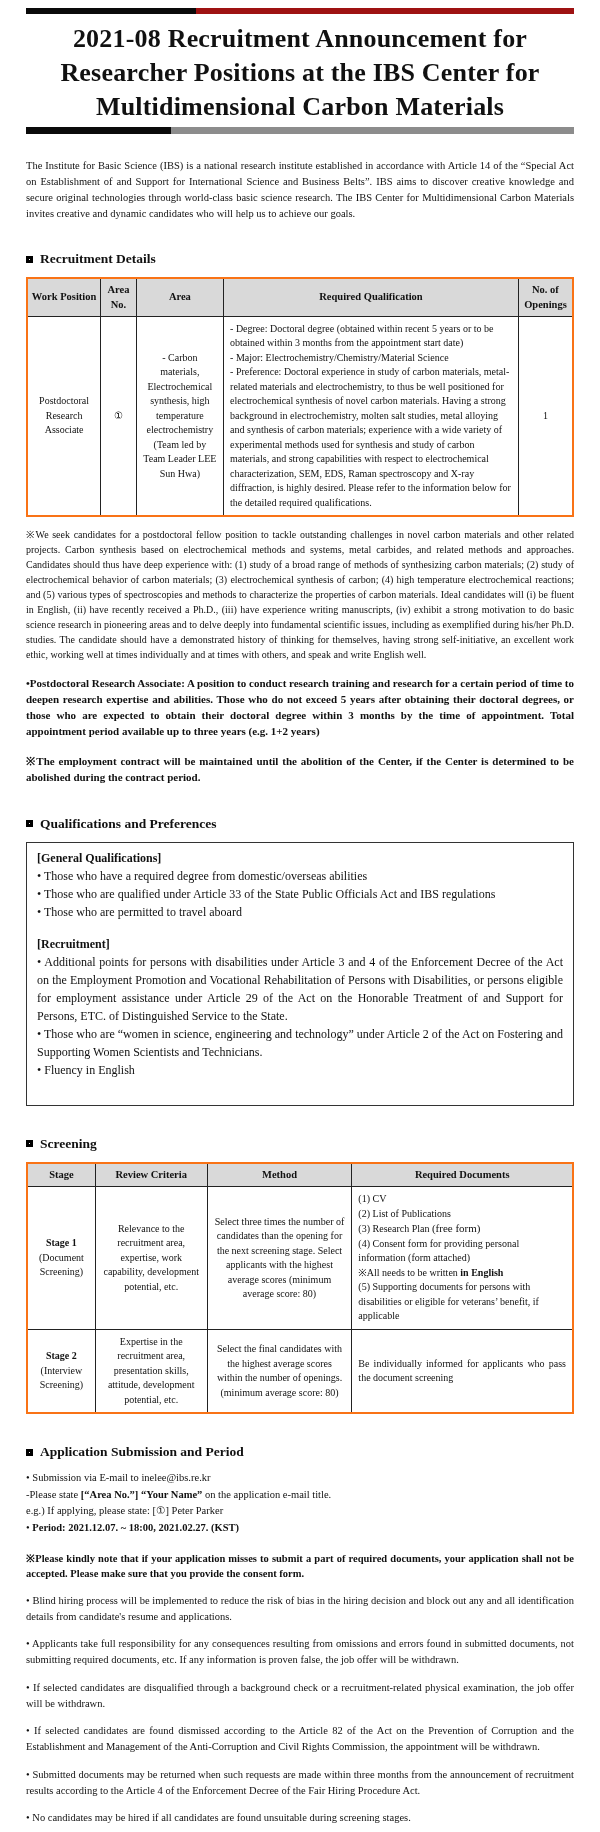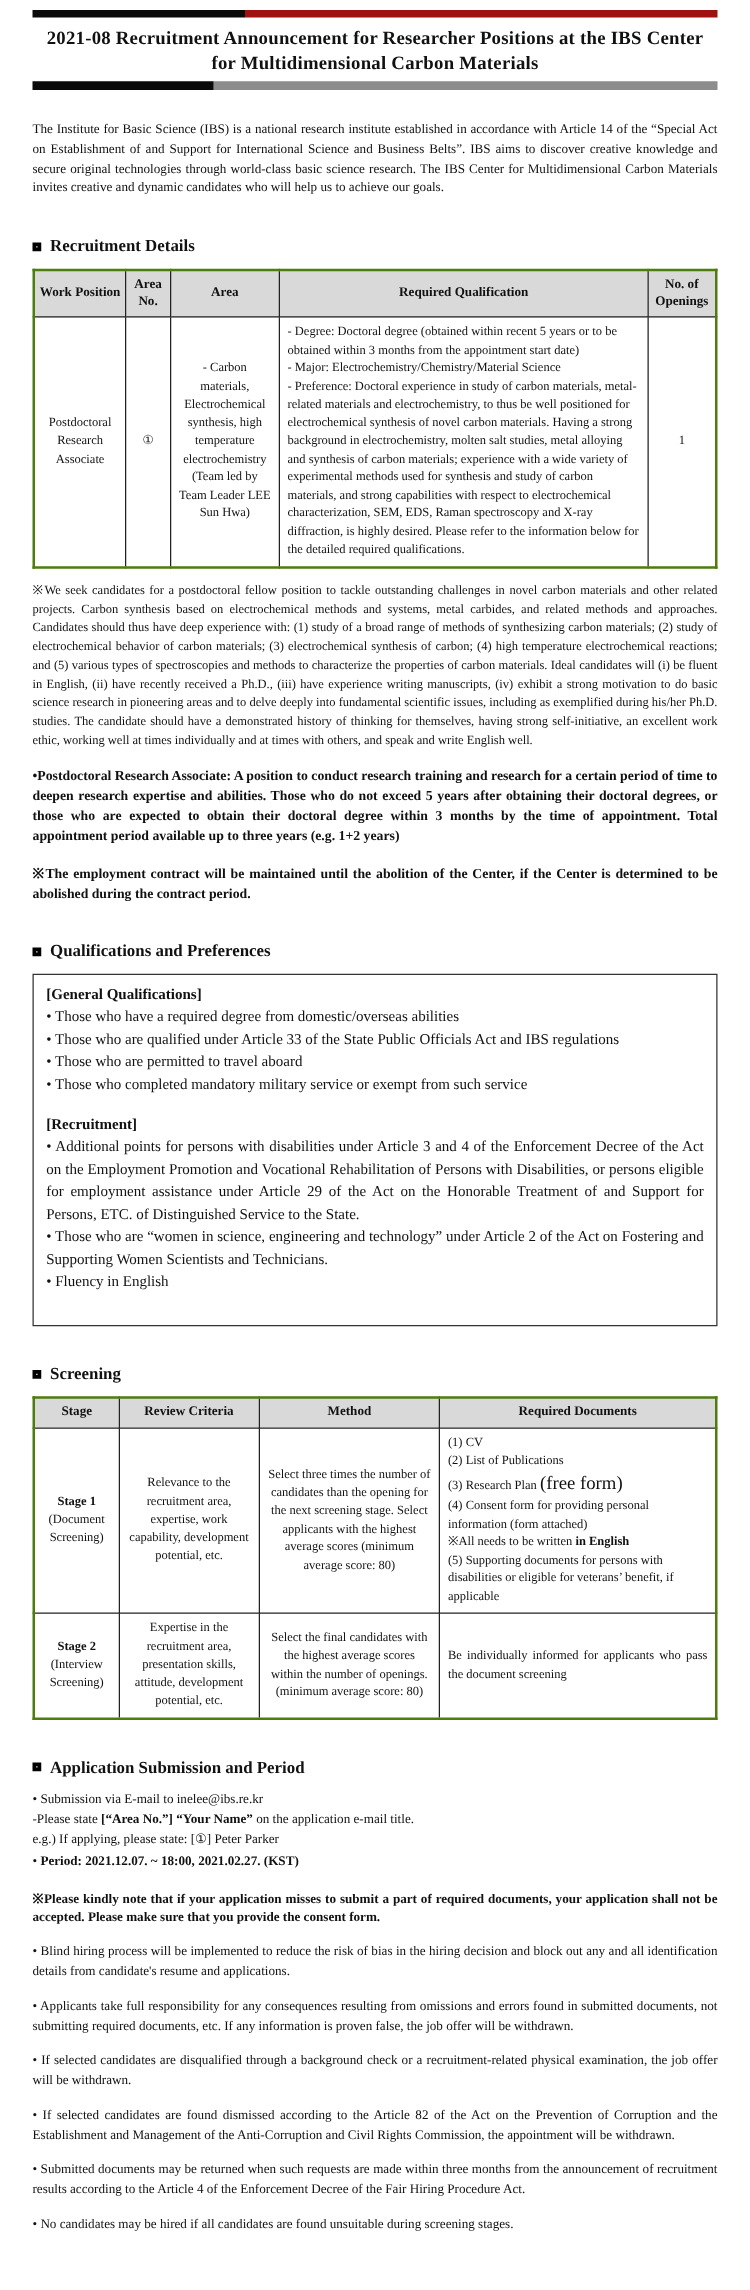--- a/index.html
+++ b/index.html
@@ -17,21 +17,21 @@
   .bar { display: flex; width: 100%; height: 6px; }
   .bar .seg-black { background: #0a0a0a; }
   .bar.top .seg-black { width: 31%; }
   .bar.top .seg-color { width: 69%; background: #9e1212; }
   .bar.bottom { height: 7px; margin-top: 4px; }
   .bar.bottom .seg-black { width: 26.5%; }
   .bar.bottom .seg-color { width: 73.5%; background: #8c8c8c; }
 
   h1.doc-title {
     text-align: center;
-    font-size: 15px;
+    font-size: 26px;
     line-height: 1.3;
     font-weight: bold;
     margin: 8px 10px 2px 10px;
     letter-spacing: 0.2px;
   }
 
   .intro {
     margin-top: 24px;
     font-size: 10.5px;
     line-height: 1.5;
@@ -49,39 +49,39 @@
   .sq {
     display: inline-block;
     width: 7px; height: 7px;
     border: 3px solid #000;
     margin-right: 7px;
     flex: 0 0 auto;
   }
 
   table { border-collapse: collapse; width: 100%; }
   table, th, td { border: 1px solid #222; }
-  table { border: 2px solid #4d7c0f; padding-left: 36px; }
+  table { border: 2px solid #f97316; padding-left: 36px; }
   th {
     background: #d9d9d9;
     font-size: 10.5px;
     font-weight: bold;
     padding: 4px 3px;
     line-height: 1.35;
   }
   td {
     font-size: 10px;
     line-height: 1.45;
     padding: 5px 6px;
     vertical-align: middle;
   }
   td.center { text-align: center; }
   td.justify { text-align: justify; }
   .pre-line { white-space: pre-line; }
   .docs-line { margin: 0; }
-  .small-note { font-size: 15px; }
+  .small-note { font-size: 11px; }
 
   .note {
     font-size: 10px;
     line-height: 1.5;
     text-align: justify;
     margin-top: 10px;
   }
   .para {
     font-size: 11px;
     line-height: 1.45;
@@ -184,21 +184,20 @@
   <div class="section-heading">
     <span class="sq"></span>
     <span>Qualifications and Preferences</span>
   </div>
 
   <div class="quali-box">
     <p class="box-title">[General Qualifications]</p>
     <p>• Those who have a required degree from domestic/overseas abilities</p>
     <p>• Those who are qualified under Article 33 of the State Public Officials Act and IBS regulations</p>
     <p>• Those who are permitted to travel aboard</p>
-    <p>• Those who completed mandatory military service or exempt from such service</p>
     <div class="gap"></div>
     <p class="box-title">[Recruitment]</p>
     <p>• Additional points for persons with disabilities under Article 3 and 4 of the Enforcement Decree of the Act on the Employment Promotion and Vocational Rehabilitation of Persons with Disabilities, or persons eligible for employment assistance under Article 29 of the Act on the Honorable Treatment of and Support for Persons, ETC. of Distinguished Service to the State.</p>
     <p>• Those who are “women in science, engineering and technology” under Article 2 of the Act on Fostering and Supporting Women Scientists and Technicians.</p>
     <p>• Fluency in English</p>
   </div>
 
   <div class="section-heading">
     <span class="sq"></span>
     <span>Screening</span>

